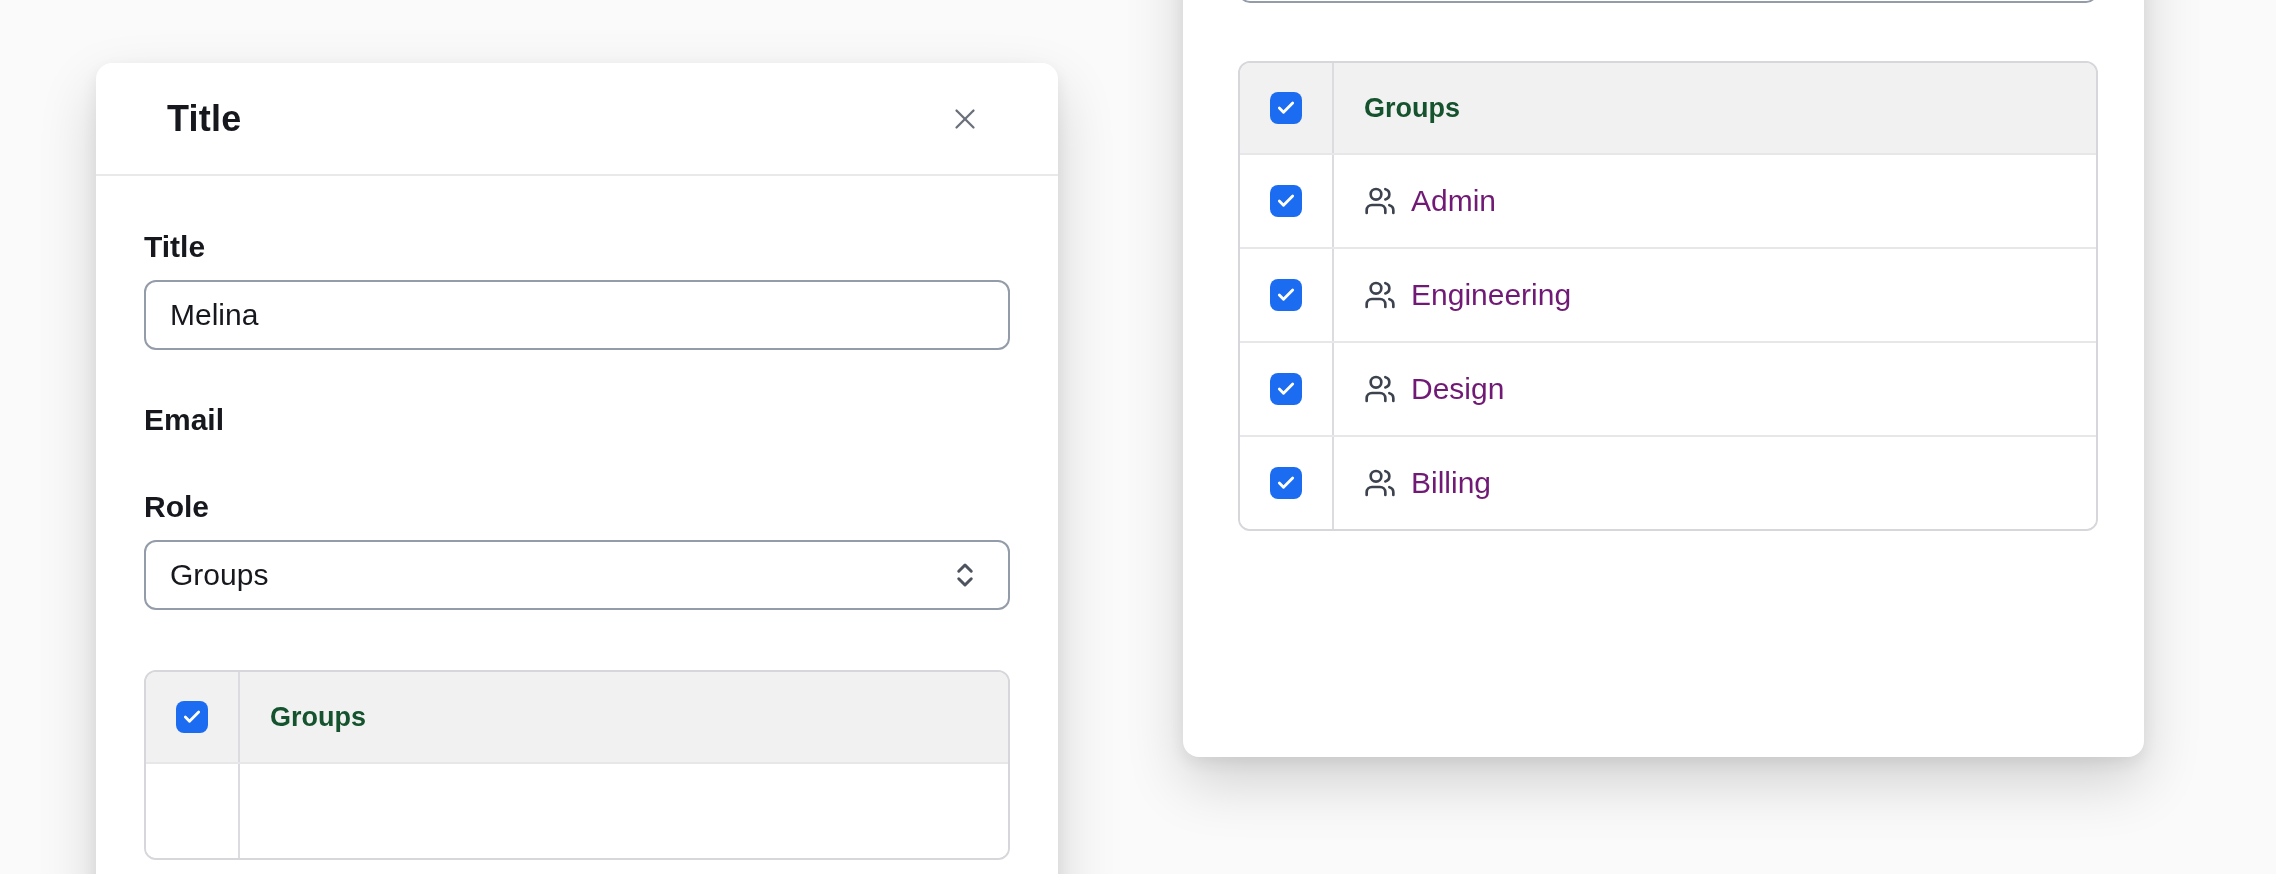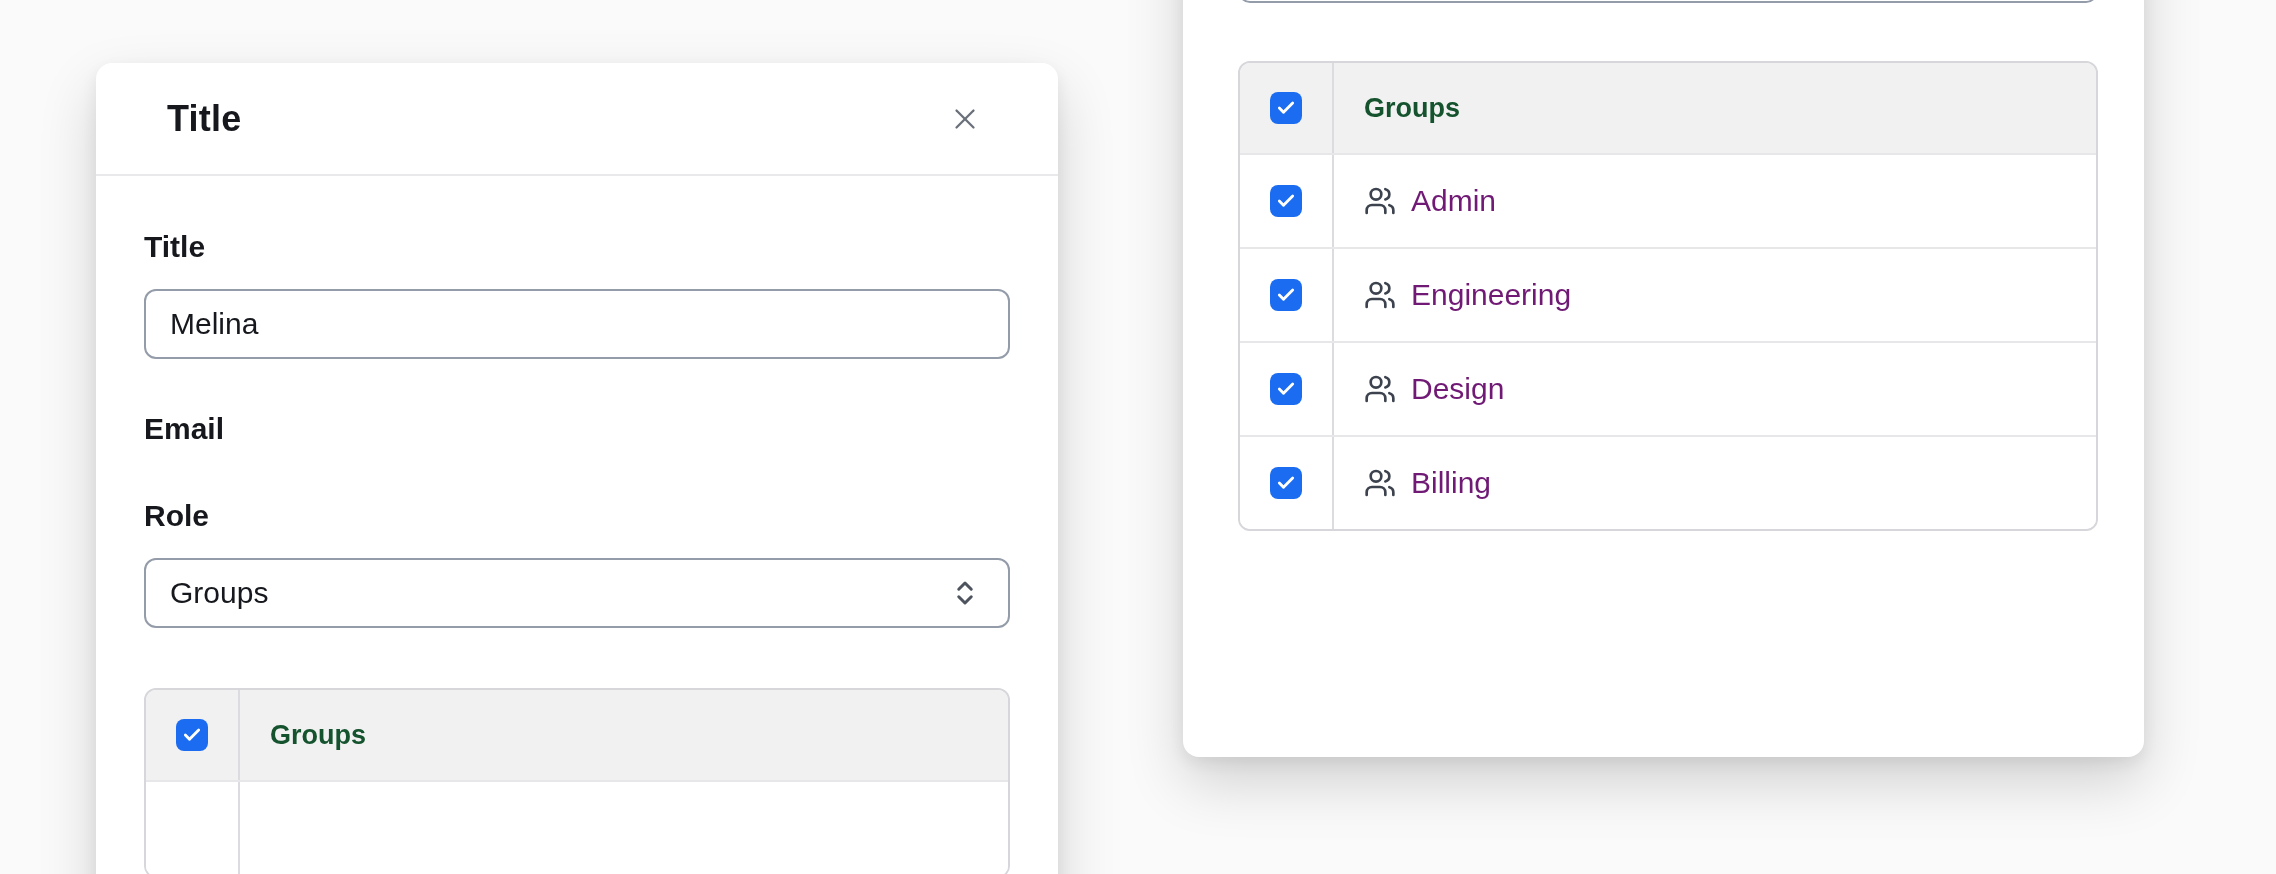--- a/index.html
+++ b/index.html
@@ -36,21 +36,21 @@
   }
 
   
   .modal-body { padding:1px 48px 48px; }
   .field-label {
     display:block;
     margin-top:53px;
     font-size:30px; font-weight:700;
   }
   .text-input, .select-box {
-    margin-top:25px;
+    margin-top:16px;
     width:100%; height:70px;
     border:2px solid #949ca9;
     border-radius:12px;
     background:#fff;
     font-family:"Liberation Sans", sans-serif;
     font-size:30px; color:#16181d;
     padding:0 24px;
   }
   .text-input { outline:none; }
   .select-box {

